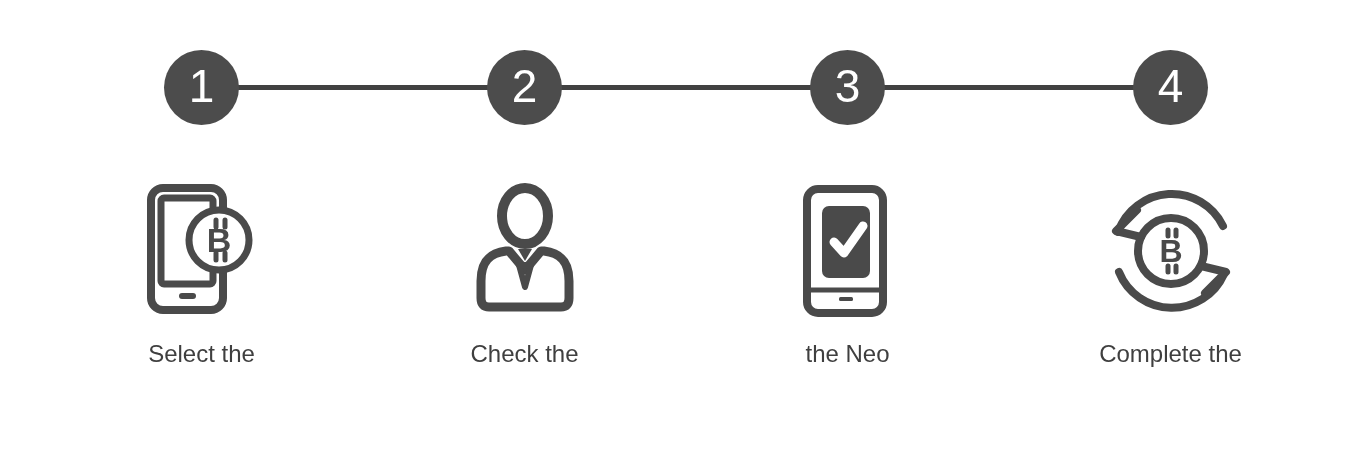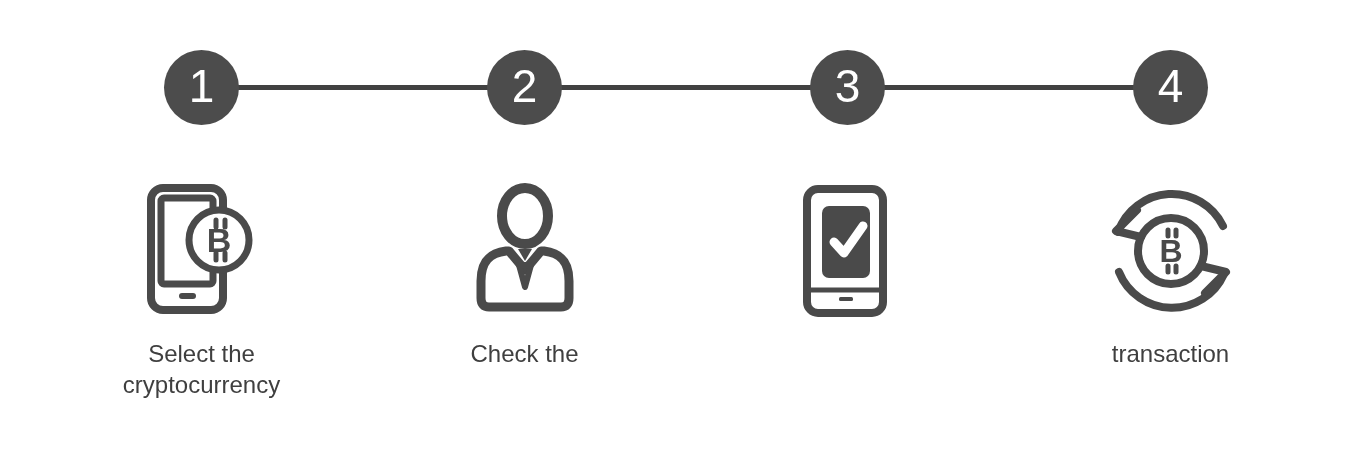--- a/index.html
+++ b/index.html
@@ -112,21 +112,20 @@
           <circle cx="82" cy="63" r="30" fill="#ffffff" stroke="#4a4a4a" stroke-width="7"></circle>
           <text class="bsym" x="82" y="75" font-size="34">B</text>
           <line class="stroke" x1="79" y1="43" x2="79" y2="50" stroke-width="5"></line>
           <line class="stroke" x1="88" y1="43" x2="88" y2="50" stroke-width="5"></line>
           <line class="stroke" x1="79" y1="76" x2="79" y2="83" stroke-width="5"></line>
           <line class="stroke" x1="88" y1="76" x2="88" y2="83" stroke-width="5"></line>
         </svg>
       </div>
       <div class="label">
         <span>Select the</span>
-        <span>cryptocurrency</span>
       </div>
     </div>
 
     <div class="step">
       <div class="circle">
         <span>2</span>
       </div>
       <div class="icon-wrap">
         <svg width="110" height="140" viewBox="0 0 110 140">
           <ellipse class="stroke" cx="55" cy="36" rx="23" ry="28" stroke-width="10"></ellipse>
@@ -147,20 +146,21 @@
       <div class="icon-wrap">
         <svg width="110" height="140" viewBox="0 0 110 140">
           <rect class="stroke" x="14" y="9" width="76" height="124" rx="11" stroke-width="8"></rect>
           <rect class="fillicon" x="29" y="26" width="48" height="72" rx="7"></rect>
           <path d="M41,62 L51,73 L70,46" fill="none" stroke="#ffffff" stroke-width="9" stroke-linecap="round" stroke-linejoin="round"></path>
           <line class="stroke" x1="16" y1="110" x2="88" y2="110" stroke-width="5"></line>
           <rect class="fillicon" x="46" y="117" width="14" height="4" rx="1.5"></rect>
         </svg>
       </div>
       <div class="label">
+        <span>the Neo</span>
       </div>
     </div>
 
     <div class="step">
       <div class="circle">
         <span>4</span>
       </div>
       <div class="icon-wrap">
         <svg width="140" height="145" viewBox="0 0 140 145">
           <circle class="stroke" cx="70" cy="74" r="33" stroke-width="8"></circle>
@@ -169,18 +169,18 @@
           <line class="stroke" x1="75" y1="53" x2="75" y2="59" stroke-width="5"></line>
           <line class="stroke" x1="67" y1="89" x2="67" y2="95" stroke-width="5"></line>
           <line class="stroke" x1="75" y1="89" x2="75" y2="95" stroke-width="5"></line>
           <path class="stroke" stroke-width="8" d="M122,49 A57,57 0 0 0 17,55"></path>
           <polyline class="stroke" stroke-width="8" points="36,33 15,54 40,60"></polyline>
           <path class="stroke" stroke-width="8" d="M18,95 A57,57 0 0 0 123,97"></path>
           <polyline class="stroke" stroke-width="8" points="104,116 125,95 100,89"></polyline>
         </svg>
       </div>
       <div class="label">
-        <span>transaction</span>
+        <span>Complete the</span>
       </div>
     </div>
 
   </div>
 </div>
 
 </body></html>

